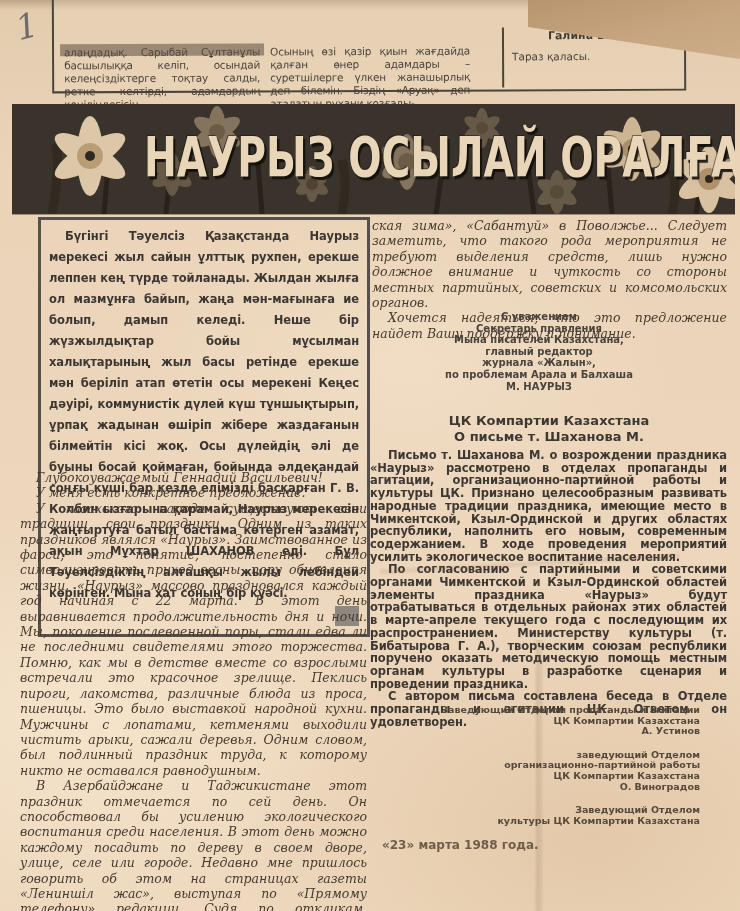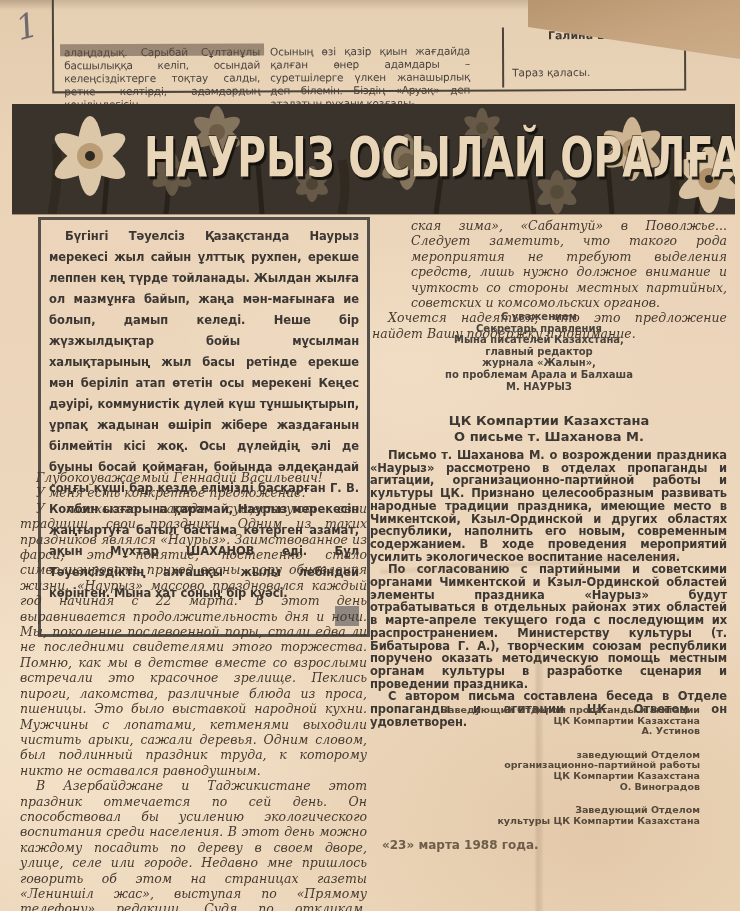--- a/index.html
+++ b/index.html
@@ -40,21 +40,21 @@
     border:2px solid #4c443b; transform:rotate(-0.25deg); background:rgba(240,222,196,.25); }
   .kz-col { position:absolute; top:46px; font-size:10.5px; line-height:13px;
     color:#4a433d; text-align:justify; letter-spacing:-.2px; }
   .kz-col1 { left:10px;  width:196px; }
   .kz-col2 { left:216px; width:200px; }
   .kz-col1::before { content:""; position:absolute; left:-4px; top:-2px; width:204px; height:12px;
     background:rgba(92,79,64,.55); }
   .col-divider { position:absolute; left:448px; top:40px; width:2px; height:60px; background:#4c443b; }
   .byline-author { position:absolute; left:458px; top:42px; width:166px; text-align:right;
     font-weight:bold; font-size:11px; color:#413b34; }
-  .byline-city { position:absolute; left:458px; top:79px; font-size:10.5px; color:#4a433d; }
+  .byline-city { position:absolute; left:458px; top:63px; font-size:10.5px; color:#4a433d; }
 
   
   .banner { left:12px; top:104px; width:723px; height:110px; background:#3a332b; overflow:hidden;
     box-shadow:0 1px 0 rgba(60,45,30,.4); }
   .banner svg { position:absolute; left:0; top:0; }
   .banner-title { position:absolute; left:132px; top:25px; font-weight:bold; font-size:56px;
     line-height:1; white-space:nowrap; color:#e9d6b8; letter-spacing:0;
     transform:scaleX(.70); transform-origin:left center;
     text-shadow:3px 3px 1px rgba(18,14,10,.9), -1px -1px 0 rgba(18,14,10,.5); }
 
@@ -64,21 +64,21 @@
   .intro-text { font-weight:bold; font-size:11.5px; line-height:21px; color:#3c3733;
     text-align:justify; text-indent:16px; margin:0; letter-spacing:-.1px; }
   .end-mark { float:right; width:24px; height:20px; background:#8e8880; margin:2px 0 0 6px; }
 
   
   .serif-it { font-family:"DejaVu Serif", serif; font-style:italic; color:#463a2f; }
   .letter-left { left:20px; top:470px; width:347px; }
   .letter-left p, .letter-right p { margin:0; font-size:12.5px; line-height:15.4px;
     text-align:justify; text-indent:16px; }
   .letter-right { left:372px; top:218px; width:355px; }
-  .letter-right p.noindent { text-indent:0;margin-left:39px; }
+  .letter-right p.noindent { text-indent:0; }
 
   .signoff { left:374px; top:311px; width:330px; text-align:center; }
   .signoff div { font-weight:bold; font-size:10px; line-height:11.6px; color:#4a443d; }
 
   
   .resp-heading { left:372px; top:413px; width:354px; text-align:center; }
   .resp-heading div { font-weight:bold; font-size:13px; line-height:15.5px; color:#3d3833; }
   .resp-body { left:370px; top:449px; width:357px;font-weight:bold; }
   .resp-body p { margin:0; font-size:11.5px; line-height:12.7px; color:#3e3833;
     text-align:justify; text-indent:18px; letter-spacing:-.1px; }

